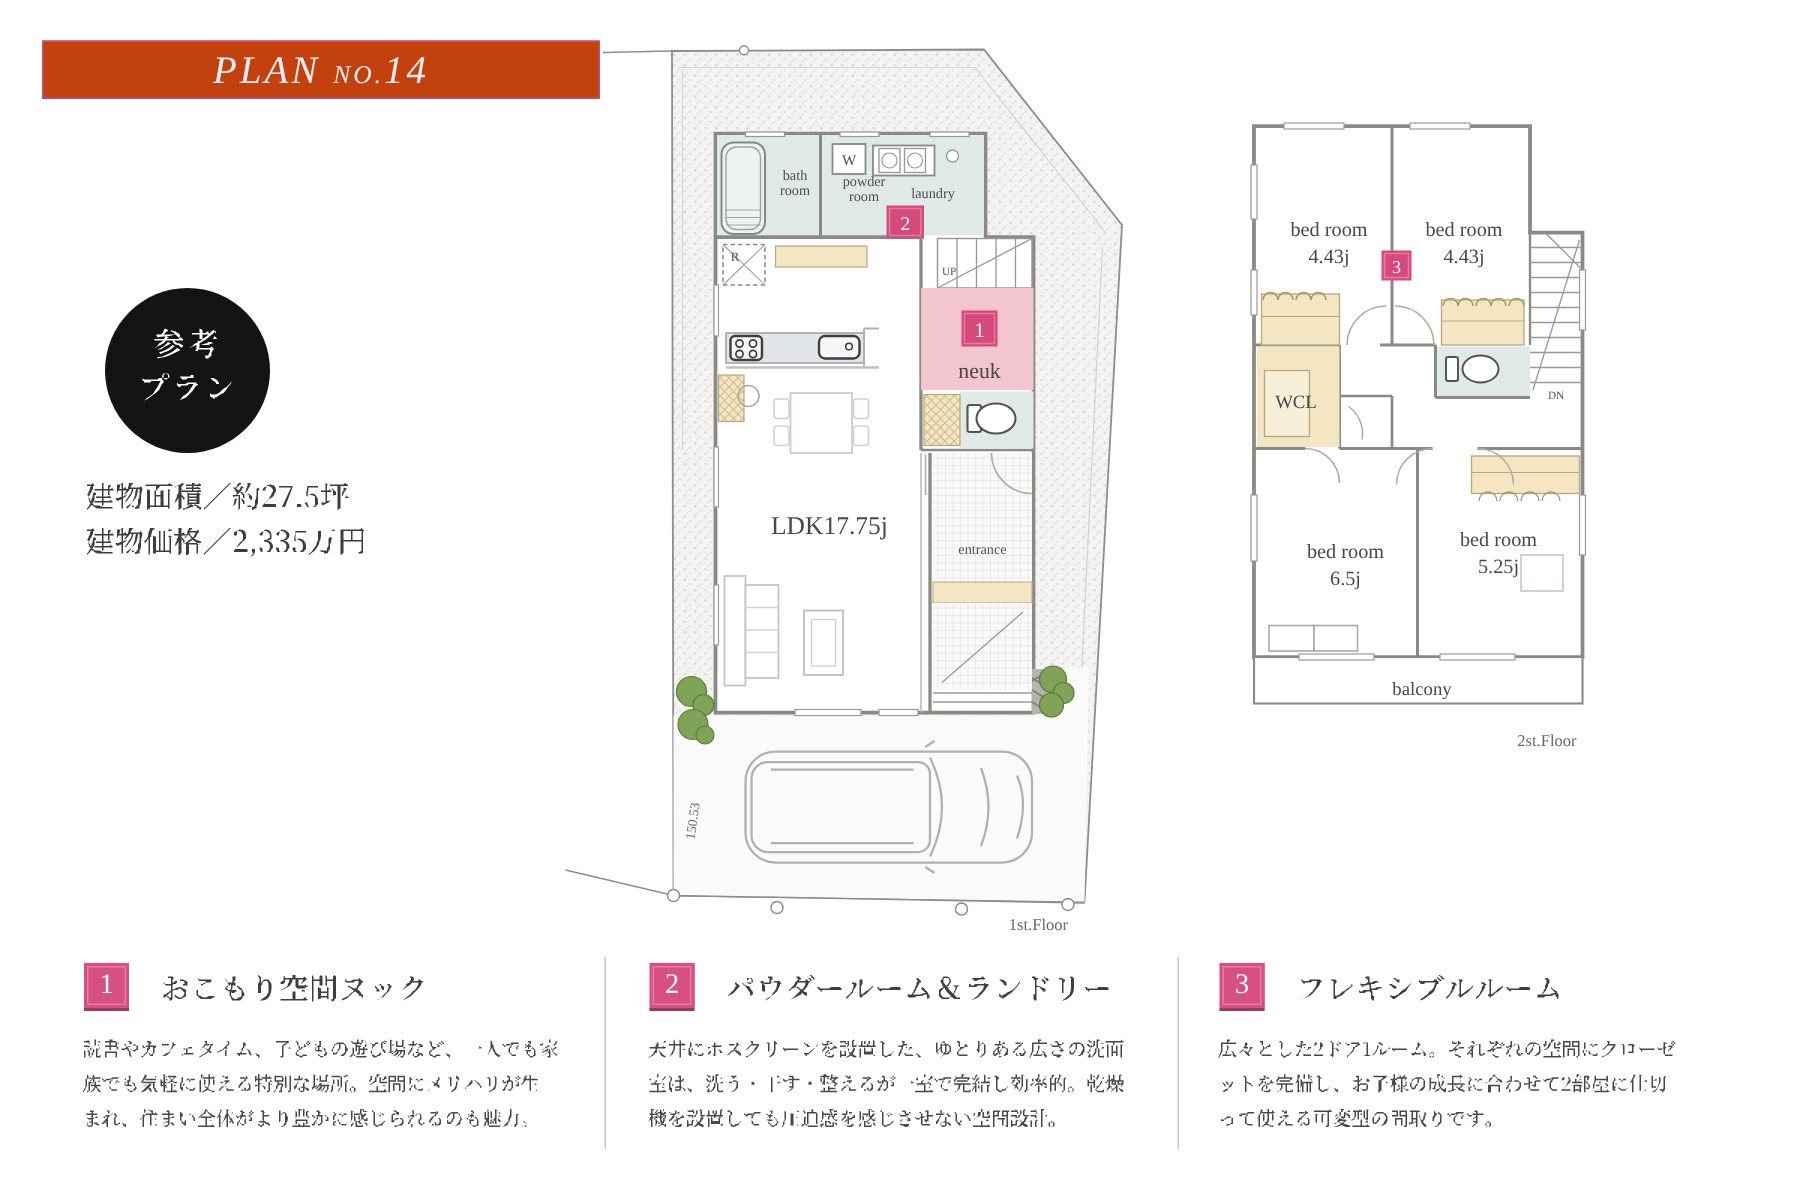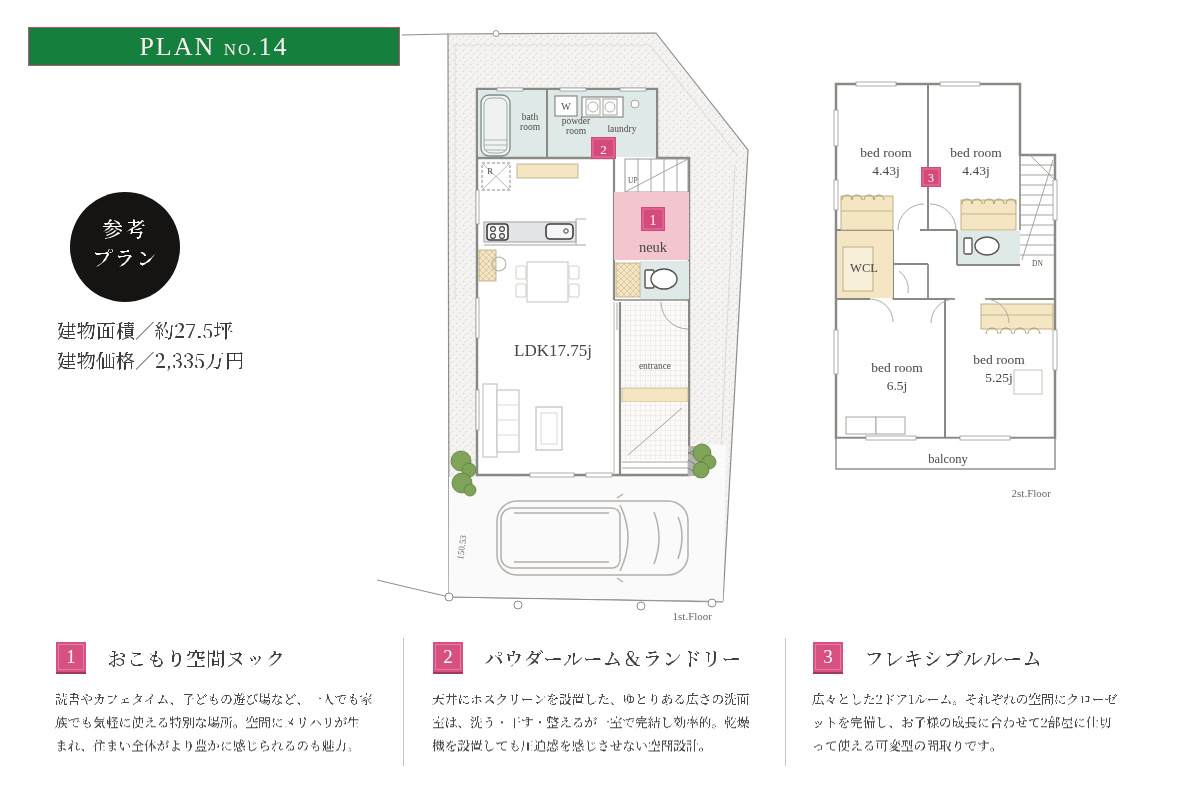--- a/index.html
+++ b/index.html
@@ -1,19 +1,19 @@
 <!DOCTYPE html>
 <html><head><meta charset="utf-8"><style>
 html,body{margin:0;padding:0;}
 body{width:1200px;height:798px;background:#ffffff;position:relative;overflow:hidden;
  font-family:"Liberation Serif",serif;}
 .abs{position:absolute;}
 </style></head><body>
 
-<div class="abs" style="left:28px;top:27px;width:370px;height:37px;background:#15803d;border:1px solid #bd5278;display:flex;align-items:center;justify-content:center;">
+<div class="abs" style="left:28px;top:27px;width:370px;height:37px;background:#c2410c;border:1px solid #bd5278;display:flex;align-items:center;justify-content:center;font-style:italic;">
     <span style="color:#fbeef3;font-size:26px;letter-spacing:2px;">PLAN&nbsp;<span style="font-size:17px;">NO.</span><span style="font-size:26px;">14</span></span>
   </div>
 
 <svg class="abs" style="left:68px;top:190px;" width="114" height="114" viewBox="0 0 114 114">
     <circle cx="57" cy="57" r="55" fill="#161412"></circle>
     <path transform="translate(34.0,47.0)" d="M10 -9 12 -8Q12 -8 12 -8Q12 -8 12 -8Q10 -7 8 -6Q6 -4 4 -4L3 -4Q5 -5 7 -6Q9 -8 10 -9ZM13 -7 15 -6Q15 -6 14 -6Q12 -4 10 -3Q7 -2 5 -1L4 -2Q7 -3 9 -4Q11 -5 13 -7ZM16 -5 18 -4Q18 -3 17 -3Q17 -3 17 -3Q15 -2 13 -1Q11 0 8 1Q6 1 3 2L3 1Q6 1 8 0Q10 -1 12 -2Q14 -3 16 -5ZM2 -14Q3 -14 4 -14Q6 -14 8 -14Q9 -14 12 -14Q14 -14 16 -14L16 -14Q14 -14 11 -13Q8 -13 3 -12Q3 -12 3 -12Q3 -12 3 -12ZM12 -17Q14 -16 15 -16Q16 -15 17 -15Q17 -14 18 -14Q18 -13 18 -13Q18 -12 17 -12Q17 -12 17 -12Q16 -13 15 -14Q15 -14 14 -15Q13 -16 12 -16ZM8 -18 10 -17Q10 -17 10 -17Q10 -16 9 -16Q9 -16 8 -15Q8 -15 7 -14Q6 -14 6 -13H5Q6 -14 6 -15Q7 -15 7 -16Q7 -17 8 -18ZM1 -11H17L18 -12Q18 -12 18 -12Q19 -12 19 -12Q19 -11 20 -11Q20 -11 20 -10Q20 -10 20 -10H1ZM13 -11Q14 -10 15 -9Q16 -8 18 -8Q19 -7 20 -7L20 -7Q20 -7 20 -6Q19 -6 19 -5Q18 -6 17 -7Q15 -7 14 -8Q13 -9 13 -11ZM8 -13 11 -12Q11 -12 10 -12Q10 -12 10 -12Q9 -11 8 -9Q7 -8 5 -7Q3 -6 1 -5L1 -5Q3 -6 4 -8Q6 -9 7 -10Q8 -12 8 -13Z M31 -18 33 -17Q33 -17 33 -17Q33 -17 33 -17V-11H31ZM26 -15H35L36 -16Q36 -16 36 -16Q36 -16 37 -16Q37 -15 37 -15Q38 -15 38 -14Q38 -14 37 -14H26ZM24 -11H40L41 -13Q41 -13 41 -13Q42 -12 42 -12Q42 -12 42 -12Q43 -11 43 -11Q43 -11 43 -11H24ZM39 -9 40 -8Q40 -8 40 -8Q40 -8 39 -8Q38 -8 37 -7Q35 -7 33 -7Q32 -7 30 -7L30 -7Q31 -7 32 -7Q34 -8 35 -8Q36 -8 37 -9Q38 -9 39 -9ZM40 -17 42 -16Q42 -16 42 -15Q41 -15 41 -16Q40 -14 38 -13Q36 -11 34 -10Q31 -8 29 -7Q26 -6 24 -5L24 -5Q26 -6 28 -8Q31 -9 33 -11Q35 -12 37 -14Q38 -15 40 -17ZM29 -5H39V-4H29ZM38 -5H38L39 -6L41 -4Q41 -4 40 -4Q40 -4 40 -4Q40 -3 39 -2Q39 -1 39 0Q38 1 38 1Q37 1 37 2Q36 2 35 2Q35 1 35 1Q35 1 35 1Q35 0 34 0Q33 0 33 -0L33 -0Q33 -0 34 -0Q35 -0 35 -0Q36 -0 36 -0Q36 -0 37 -0Q37 -1 37 -1Q38 -2 38 -3Q38 -4 38 -5ZM31 -9Q31 -8 31 -8Q31 -7 31 -6Q31 -5 30 -4Q30 -3 30 -3Q30 -3 29 -3Q29 -3 28 -3Q29 -4 29 -5Q29 -6 29 -8Q30 -9 30 -10L32 -9Z" fill="#ffffff"></path>
     <path transform="translate(24.0,76.0)" d="M4 1Q6 -1 8 -2Q10 -3 11 -5Q12 -7 13 -8Q14 -10 15 -12Q15 -12 15 -12Q15 -12 15 -12Q14 -12 14 -12Q13 -12 12 -12Q11 -12 11 -12Q10 -12 9 -12Q8 -11 8 -11Q7 -11 7 -11Q6 -11 6 -11Q6 -11 5 -11Q5 -11 4 -11Q4 -11 4 -12Q3 -12 3 -12Q3 -13 3 -13Q3 -13 3 -14L3 -14Q4 -13 4 -13Q5 -13 5 -13Q5 -13 6 -13Q7 -13 8 -13Q9 -13 10 -13Q10 -13 11 -13Q12 -13 13 -13Q13 -13 14 -14Q14 -14 14 -14Q14 -14 15 -14Q15 -14 15 -14Q15 -14 16 -14Q16 -14 16 -13Q17 -13 17 -12Q17 -12 17 -12Q17 -12 17 -11Q17 -11 17 -11Q17 -11 16 -10Q15 -8 14 -6Q12 -4 9 -2Q7 -0 4 1ZM19 -13Q18 -13 17 -14Q16 -14 16 -15Q16 -16 17 -17Q18 -17 19 -17Q19 -17 20 -17Q21 -16 21 -15Q21 -14 20 -14Q19 -13 19 -13ZM19 -14Q19 -14 20 -14Q20 -15 20 -15Q20 -16 20 -16Q19 -17 19 -17Q18 -17 17 -16Q17 -16 17 -15Q17 -15 17 -14Q18 -14 19 -14Z M27 1Q29 -0 30 -2Q32 -3 33 -4Q34 -5 35 -7Q36 -8 37 -10Q37 -10 37 -10Q36 -10 35 -10Q35 -10 34 -10Q33 -9 32 -9Q31 -9 30 -9Q30 -9 29 -9Q29 -9 28 -8Q28 -8 28 -8Q27 -8 27 -8Q27 -9 26 -9Q26 -9 26 -10Q26 -10 26 -10Q26 -11 26 -11L26 -11Q26 -11 27 -10Q27 -10 28 -10Q28 -10 29 -10Q30 -10 31 -10Q32 -10 33 -11Q34 -11 35 -11Q36 -11 36 -11Q37 -11 37 -11Q37 -11 37 -11Q38 -11 38 -11Q38 -11 39 -11Q39 -11 39 -10Q40 -10 40 -10Q40 -9 39 -9Q39 -9 39 -9Q39 -9 38 -8Q37 -6 36 -5Q34 -3 32 -1Q30 0 27 1ZM30 -13Q29 -13 29 -14Q28 -14 28 -15L28 -15Q29 -15 29 -15Q30 -15 30 -15Q31 -15 32 -15Q33 -15 34 -15Q34 -15 35 -15Q35 -16 35 -16Q35 -16 35 -16Q36 -16 37 -16Q37 -15 37 -15Q37 -15 37 -14Q37 -14 36 -14Q36 -14 35 -14Q34 -14 33 -14Q33 -14 32 -13Q31 -13 30 -13Z M51 -0Q50 -0 50 -1Q49 -1 49 -1Q48 -2 48 -2Q48 -2 48 -3Q48 -3 48 -4L48 -4Q48 -4 49 -3Q49 -3 49 -3Q50 -3 50 -3Q51 -3 51 -3Q52 -3 54 -4Q55 -5 56 -6Q57 -7 59 -8Q60 -9 61 -10Q62 -11 63 -12L63 -12Q62 -10 60 -8Q59 -6 57 -4Q54 -3 52 -1Q52 -1 52 -1Q52 -1 51 -1Q51 -0 51 -0ZM53 -10Q53 -10 52 -10Q52 -10 52 -11Q51 -11 51 -12Q51 -12 50 -12Q50 -13 49 -13Q49 -14 48 -14L48 -14Q49 -14 50 -14Q51 -14 52 -13Q53 -13 53 -12Q54 -11 54 -11Q54 -10 54 -10Q53 -10 53 -10Z" fill="#ffffff"></path>
   </svg>
 
 <svg class="abs" style="left:50px;top:310px;" width="260" height="70" viewBox="0 0 260 70">

